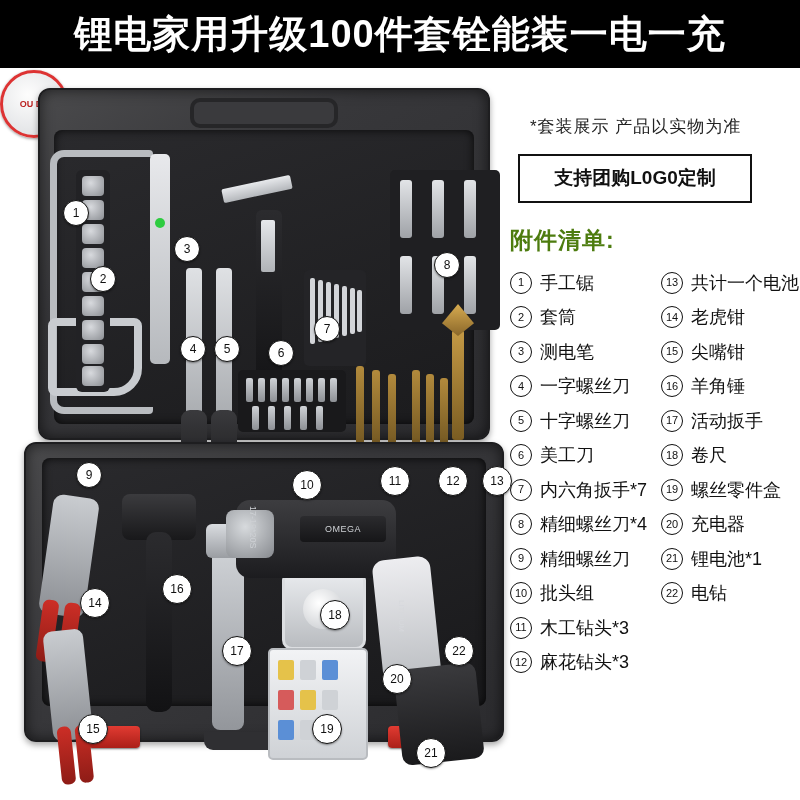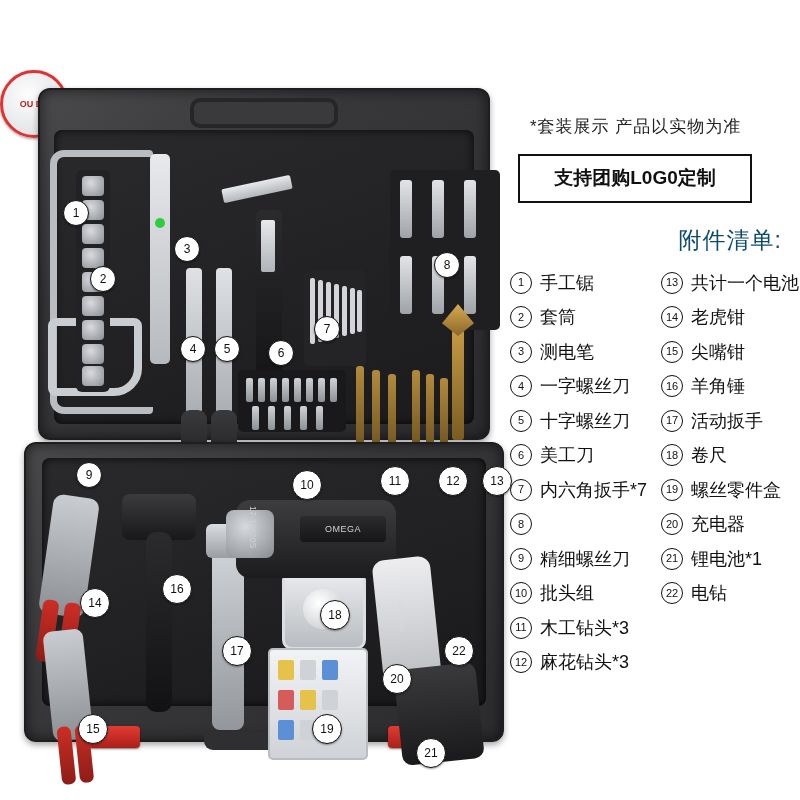--- a/index.html
+++ b/index.html
@@ -65,24 +65,23 @@
     padding: 8px 4px 9px 4px;
     text-align: center;
     line-height: 1.45;
     font-size: 19px;
     font-weight: bold;
     color: #111;
   }
   .parts-title {
     margin: 22px 0 0 14px;
     font-size: 23px;
-    font-weight: normal;
-    color: #0c4a6e;
+    font-weight: bold;
+    color: #4d7c0f;
     letter-spacing: 1px;
-    text-align: right;
   }
   .parts-lists {
     display: flex;
     margin: 10px 0 0 14px;
     gap: 14px;
   }
   .parts-col {
     display: flex;
     flex-direction: column;
   }
@@ -431,20 +430,23 @@
     box-shadow: 0 1px 2px rgba(0,0,0,.4);
     z-index: 20;
   }
   .callout.wide { width: 28px; height: 28px; font-size: 12px; }
 </style>
 </head>
 <body>
 
 <div class="page">
 
+  <div class="header">
+    <div class="header-title">锂电家用升级100件套铨能装一电一充</div>
+  </div>
 
   <div class="photo">
 
     <div class="case-top">
       <div class="handle-top"></div>
       <div class="case-top-inner"></div>
     </div>
 
     <div class="tool saw-frame"></div>
     <div class="tool saw-handle"></div>
@@ -633,20 +635,21 @@
           <div class="part-item">
             <span class="num-circle">6</span>
             <span class="part-label">美工刀</span>
           </div>
           <div class="part-item">
             <span class="num-circle">7</span>
             <span class="part-label">内六角扳手*7</span>
           </div>
           <div class="part-item">
             <span class="num-circle">8</span>
+            <span class="part-label">精细螺丝刀*4</span>
           </div>
           <div class="part-item">
             <span class="num-circle">9</span>
             <span class="part-label">精细螺丝刀</span>
           </div>
           <div class="part-item">
             <span class="num-circle">10</span>
             <span class="part-label">批头组</span>
           </div>
           <div class="part-item">

